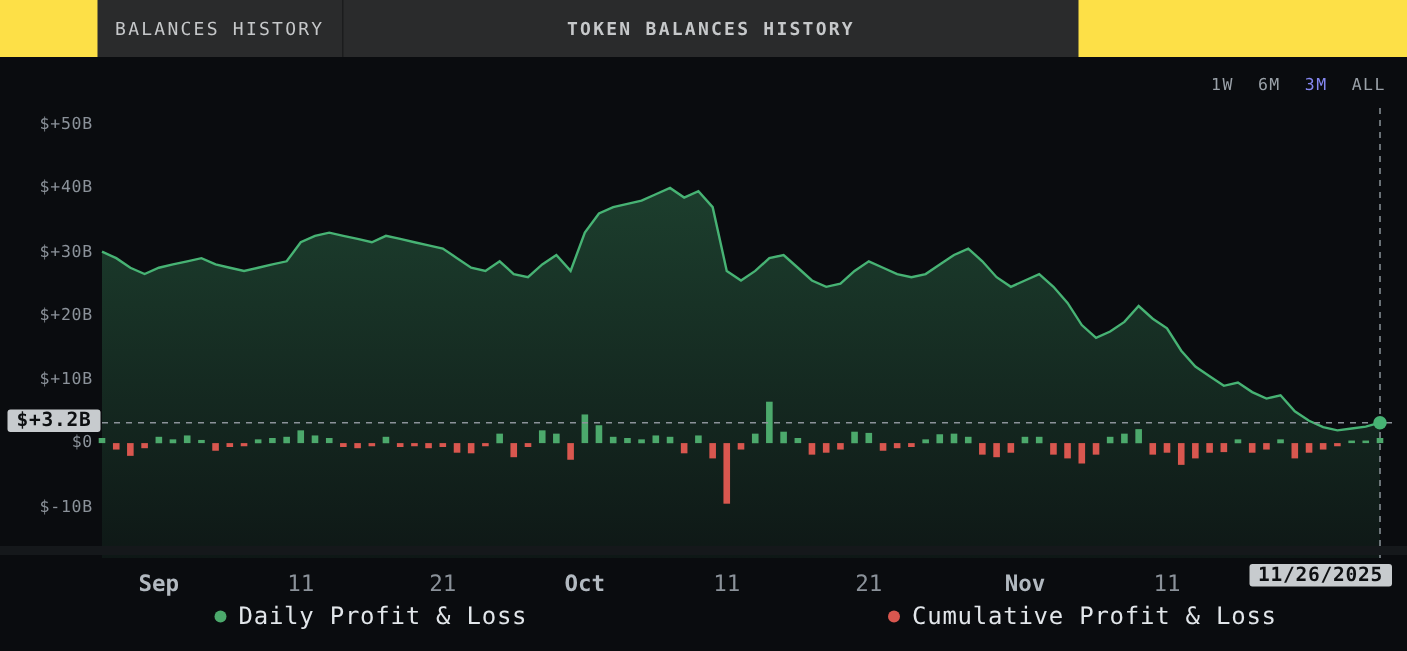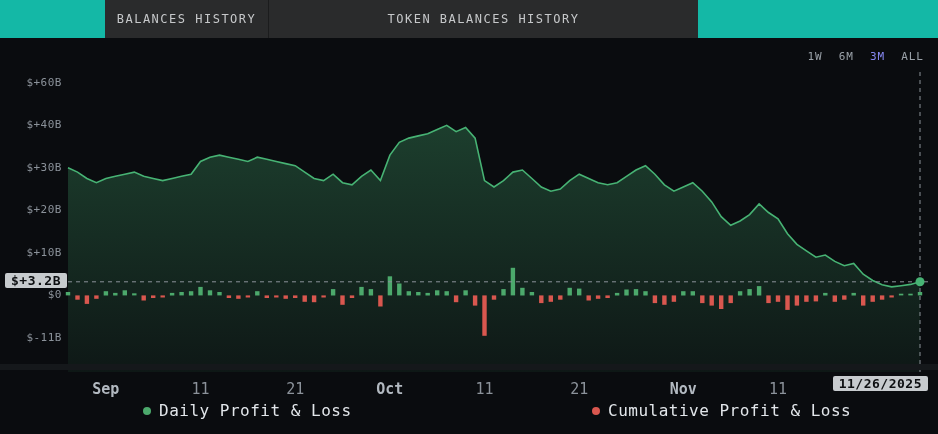--- a/index.html
+++ b/index.html
@@ -5,30 +5,30 @@
   * { margin:0; padding:0; box-sizing:border-box; }
   html,body { width:938px; height:434px; }
   body {
     background:#0a0c0f;
     font-family:"DejaVu Sans Mono","Liberation Mono",monospace;
     color:#c9ced4;
     overflow:hidden;
     position:relative;
   }
   
-  .tabbar { display:flex; height:38px; background:#14b8a6;padding-left:40px; }
+  .tabbar { display:flex; height:38px; background:#fde047; }
   .tab-spacer { width:65px; }
   .tab {
     display:flex; align-items:center; justify-content:center;
     font-size:12px; letter-spacing:1.5px; color:#c6c8ca;
     cursor:pointer; user-select:none; white-space:nowrap;
   }
   .tab.gray { background:#2a2b2c; }
   .tab.tab1 { width:163px; }
-  .tab.tab2 { width:430px; border-left:1px solid #1b1c1d; }
+  .tab.tab2 { width:491px; border-left:1px solid #1b1c1d;font-weight:bold; }
   .tab.active { flex:1; background:#0a0c0f; color:#e6e7f5; }
   
   .chart-region { position:relative; height:332px;border-radius:31px; }
   .range { position:absolute; top:12px; right:14px; display:flex; gap:16px;
            font-size:11px; color:#9aa1a8; letter-spacing:1px; }
   .range span { cursor:pointer; }
   .range .sel { color:#8587f0; }
   svg.plot { position:absolute; left:68px; top:32px; overflow:visible; }
   .y-tick { position:absolute; left:0; width:62px; text-align:right;
             font-size:11px; color:#8b929a; letter-spacing:0.5px; }
@@ -165,27 +165,27 @@
       <rect x="830.9" y="223.7" width="4.4" height="1.7" fill="#4ca96c"></rect>
       <rect x="840.3" y="223.7" width="4.4" height="1.7" fill="#4ca96c"></rect>
       <rect x="849.8" y="222.0" width="4.4" height="3.4" fill="#4ca96c"></rect>
       <path d="M0.0,97.8 L9.5,102.1 L18.9,108.5 L28.4,112.7 L37.9,108.5 L47.3,106.3 L56.8,104.2 L66.3,102.1 L75.7,106.3 L85.2,108.5 L94.7,110.6 L104.1,108.5 L113.6,106.3 L123.1,104.2 L132.5,91.5 L142.0,87.2 L151.5,85.1 L160.9,87.2 L170.4,89.3 L179.9,91.5 L189.3,87.2 L198.8,89.3 L208.3,91.5 L217.7,93.6 L227.2,95.7 L236.7,102.1 L246.1,108.5 L255.6,110.6 L265.1,104.2 L274.5,112.7 L284.0,114.8 L293.5,106.3 L302.9,100.0 L312.4,110.6 L321.9,85.1 L331.3,72.3 L340.8,68.1 L350.3,65.9 L359.7,63.8 L369.2,59.5 L378.7,55.3 L388.1,61.7 L397.6,57.4 L407.1,68.1 L416.5,110.6 L426.0,117.0 L435.5,110.6 L444.9,102.1 L454.4,100.0 L463.9,108.5 L473.3,117.0 L482.8,121.2 L492.3,119.1 L501.7,110.6 L511.2,104.2 L520.7,108.5 L530.1,112.7 L539.6,114.8 L549.1,112.7 L558.5,106.3 L568.0,100.0 L577.5,95.7 L586.9,104.2 L596.4,114.8 L605.9,121.2 L615.3,117.0 L624.8,112.7 L634.3,121.2 L643.7,131.9 L653.2,146.7 L662.7,155.3 L672.1,151.0 L681.6,144.6 L691.1,134.0 L700.5,142.5 L710.0,148.9 L719.5,163.8 L728.9,174.4 L738.4,180.8 L747.9,187.2 L757.3,185.0 L766.8,191.4 L776.3,195.7 L785.7,193.5 L795.2,204.2 L804.7,210.5 L814.1,214.8 L823.6,216.9 L833.1,215.7 L842.5,214.4 L852.0,211.8" fill="none" stroke="#47b374" stroke-width="1.6"></path>
       <line x1="0" y1="211.8" x2="864" y2="211.8" stroke="#8b9299" stroke-width="1" stroke-dasharray="4,4"></line>
       <line x1="852" y1="2" x2="852" y2="302" stroke="#8b9299" stroke-width="1" stroke-dasharray="4,4"></line>
       <circle cx="852" cy="211.8" r="4.5" fill="#47b374"></circle>
     </svg>
 
   <div>
-      <div class="y-tick" style="top: 37.7606px;">$+60B</div>
+      <div class="y-tick" style="top: 37.7606px;">$+50B</div>
       <div class="y-tick" style="top: 80.2958px; text-align: right;">$+40B</div>
       <div class="y-tick" style="top: 122.831px;">$+30B</div>
       <div class="y-tick" style="top: 165.366px;">$+20B</div>
       <div class="y-tick" style="top: 207.901px;">$+10B</div>
       <div class="y-tick" style="top: 250.437px;">$0</div>
-      <div class="y-tick" style="top: 292.972px;">$-11B</div>
+      <div class="y-tick" style="top: 292.972px;">$-10B</div>
     </div>
   <div>
       <div class="x-tick month" style="left: 81.8667px;">Sep</div>
       <div class="x-tick" style="left: 176.533px;">11</div>
       <div class="x-tick" style="left: 271.2px;">21</div>
       <div class="x-tick month" style="left: 365.867px;">Oct</div>
       <div class="x-tick" style="left: 460.533px;">11</div>
       <div class="x-tick" style="left: 555.2px;">21</div>
       <div class="x-tick month" style="left: 659.333px;">Nov</div>
       <div class="x-tick" style="left: 754px;">11</div>

